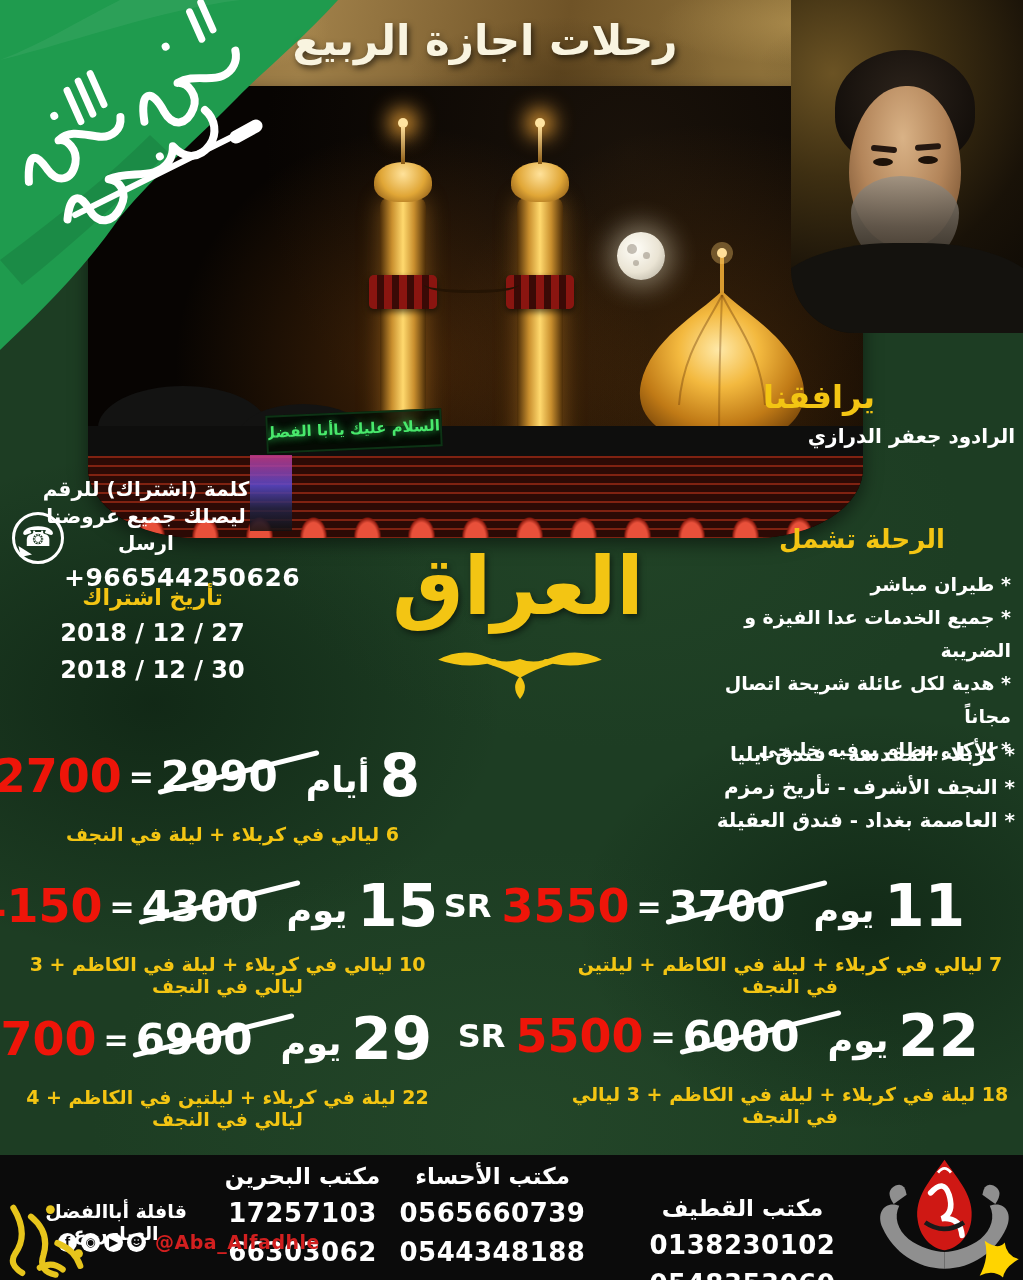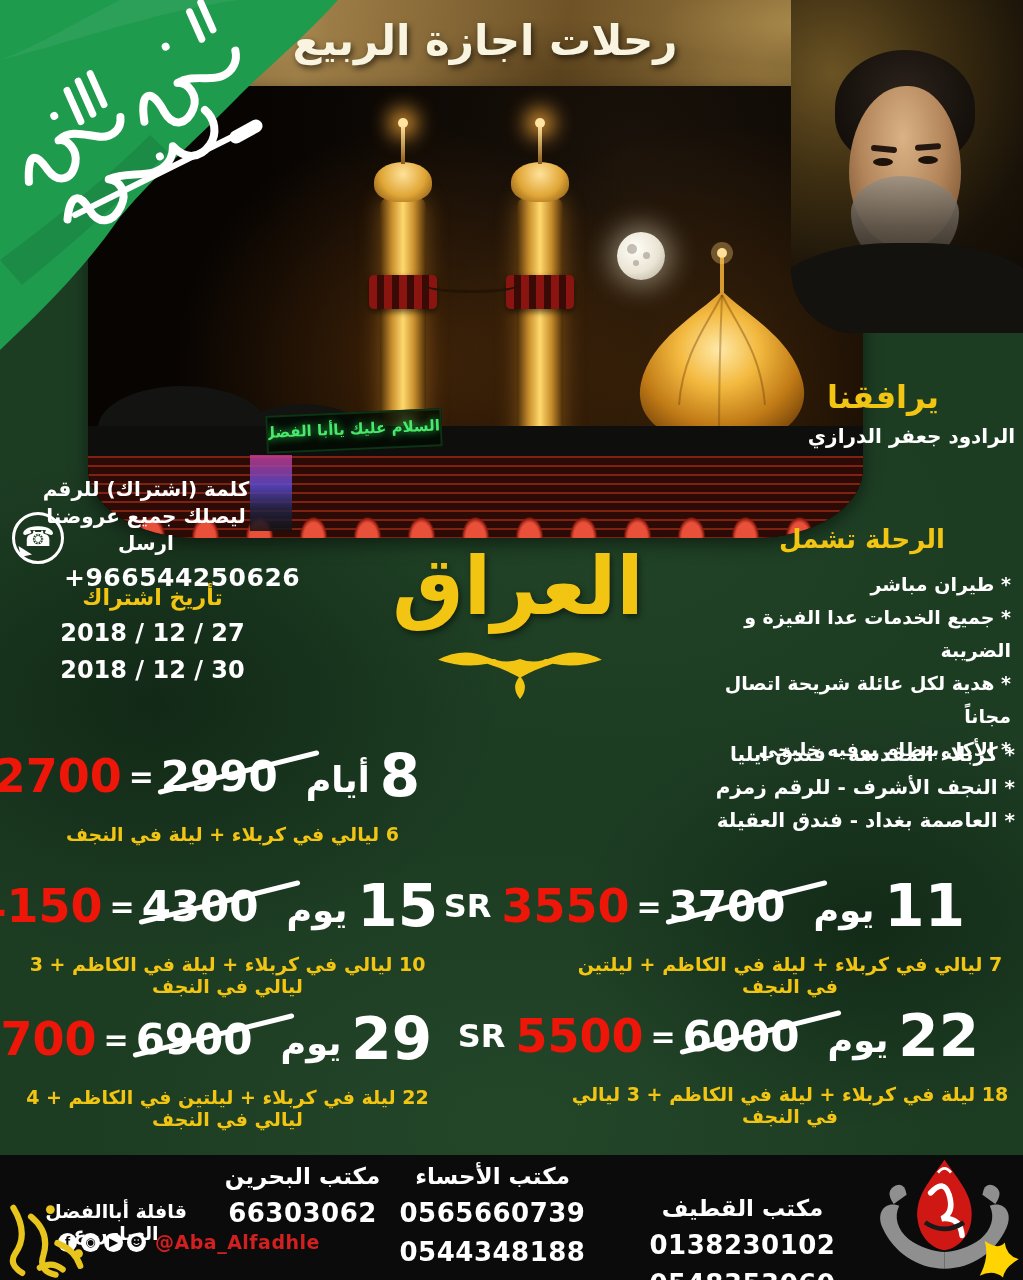--- a/index.html
+++ b/index.html
@@ -93,21 +93,21 @@
   .wa-line{font-size:20px;font-weight:bold;line-height:27px;}
   .wa-num{font-size:25px;font-weight:bold;direction:ltr;margin-top:6px;padding-left:42px;letter-spacing:.5px;}
   .wa-icon{position:absolute;left:12px;top:512px;width:46px;height:46px;border-radius:50%;
     border:3px solid #fff;z-index:4;color:#fff;font-size:27px;line-height:44px;text-align:center;}
   .wa-icon::after{content:"";position:absolute;left:-2px;bottom:-4px;width:0;height:0;
     border:8px solid transparent;border-top-color:#fff;transform:rotate(32deg);}
   .dates{position:absolute;left:55px;top:585px;width:195px;z-index:4;text-align:center;}
   .dates .d-title{color:#f3c513;font-size:22px;font-weight:bold;}
   .dates .d-val{color:#fff;font-size:24px;font-weight:bold;margin-top:9px;direction:ltr;}
   
-  .acc-title{position:absolute;right:20px;top:378px;width:240px;z-index:4;text-align:center;
+  .acc-title{position:absolute;right:20px;top:378px;width:240px;z-index:4;text-align:left;
     color:#f3c513;font-size:32px;font-weight:bold;}
   .acc-name{position:absolute;right:8px;top:424px;width:250px;z-index:4;text-align:right;direction:rtl;
     color:#fff;font-size:20px;font-weight:bold;}
   .inc-title{position:absolute;right:78px;top:524px;width:170px;z-index:4;text-align:right;
     color:#f3c513;font-size:26px;font-weight:bold;}
   .inc-list{position:absolute;right:12px;top:568px;width:300px;z-index:4;direction:rtl;text-align:right;
     color:#fff;font-size:19px;font-weight:bold;line-height:33px;}
   .hotel-list{position:absolute;right:8px;top:738px;width:315px;z-index:4;direction:rtl;text-align:right;
     color:#fff;font-size:20px;font-weight:bold;line-height:33px;}
   
@@ -255,21 +255,21 @@
   <div class="acc-name">الرادود جعفر الدرازي</div>
   <div class="inc-title">الرحلة تشمل</div>
   <div class="inc-list">
     <div>* طيران مباشر</div>
     <div>* جميع الخدمات عدا الفيزة و الضريبة</div>
     <div>* هدية لكل عائلة شريحة اتصال مجاناً</div>
     <div>* الأكل بنظام بوفيه خليجي</div>
   </div>
   <div class="hotel-list">
     <div>* كربلاء المقدسة - فندق ايليا</div>
-    <div>* النجف الأشرف - للرقم زمزم</div>
+    <div>* النجف الأشرف - تأريخ زمزم</div>
     <div>* العاصمة بغداد - فندق العقيلة</div>
   </div>
 
   <div class="iraq">العراق</div>
   <svg class="flourish" viewBox="0 0 220 70">
     <g fill="#f3c513">
       <path d="M10,20 Q40,4 70,17 Q92,26 110,19 Q128,26 150,17 Q180,4 210,20 Q180,31 150,25 Q130,31 110,42 Q90,31 70,25 Q40,31 10,20 Z"></path>
       <path d="M110,40 Q98,54 110,68 Q122,54 110,40 Z"></path>
       <circle cx="38" cy="21" r="5"></circle>
         <circle cx="182" cy="21" r="5"></circle>
@@ -339,20 +339,21 @@
       <span class="p-eq">=</span>
       <span class="p-new">6700</span>
 
     </div>
     <div class="p-note">22 ليلة في كربلاء + ليلتين في الكاظم + 4 ليالي في النجف</div>
   </div>
 
   <div class="footer">
     <div class="office bahrain">
       <div class="o-name">مكتب البحرين</div>
+      <div class="o-phone">17257103</div>
       <div class="o-phone">66303062</div>
     </div>
     <div class="office ahsa">
       <div class="o-name">مكتب الأحساء</div>
       <div class="o-phone">0565660739</div>
       <div class="o-phone">0544348188</div>
     </div>
     <div class="office qatif">
       <div class="o-name">مكتب القطيف</div>
       <div class="o-phone">0138230102</div>

